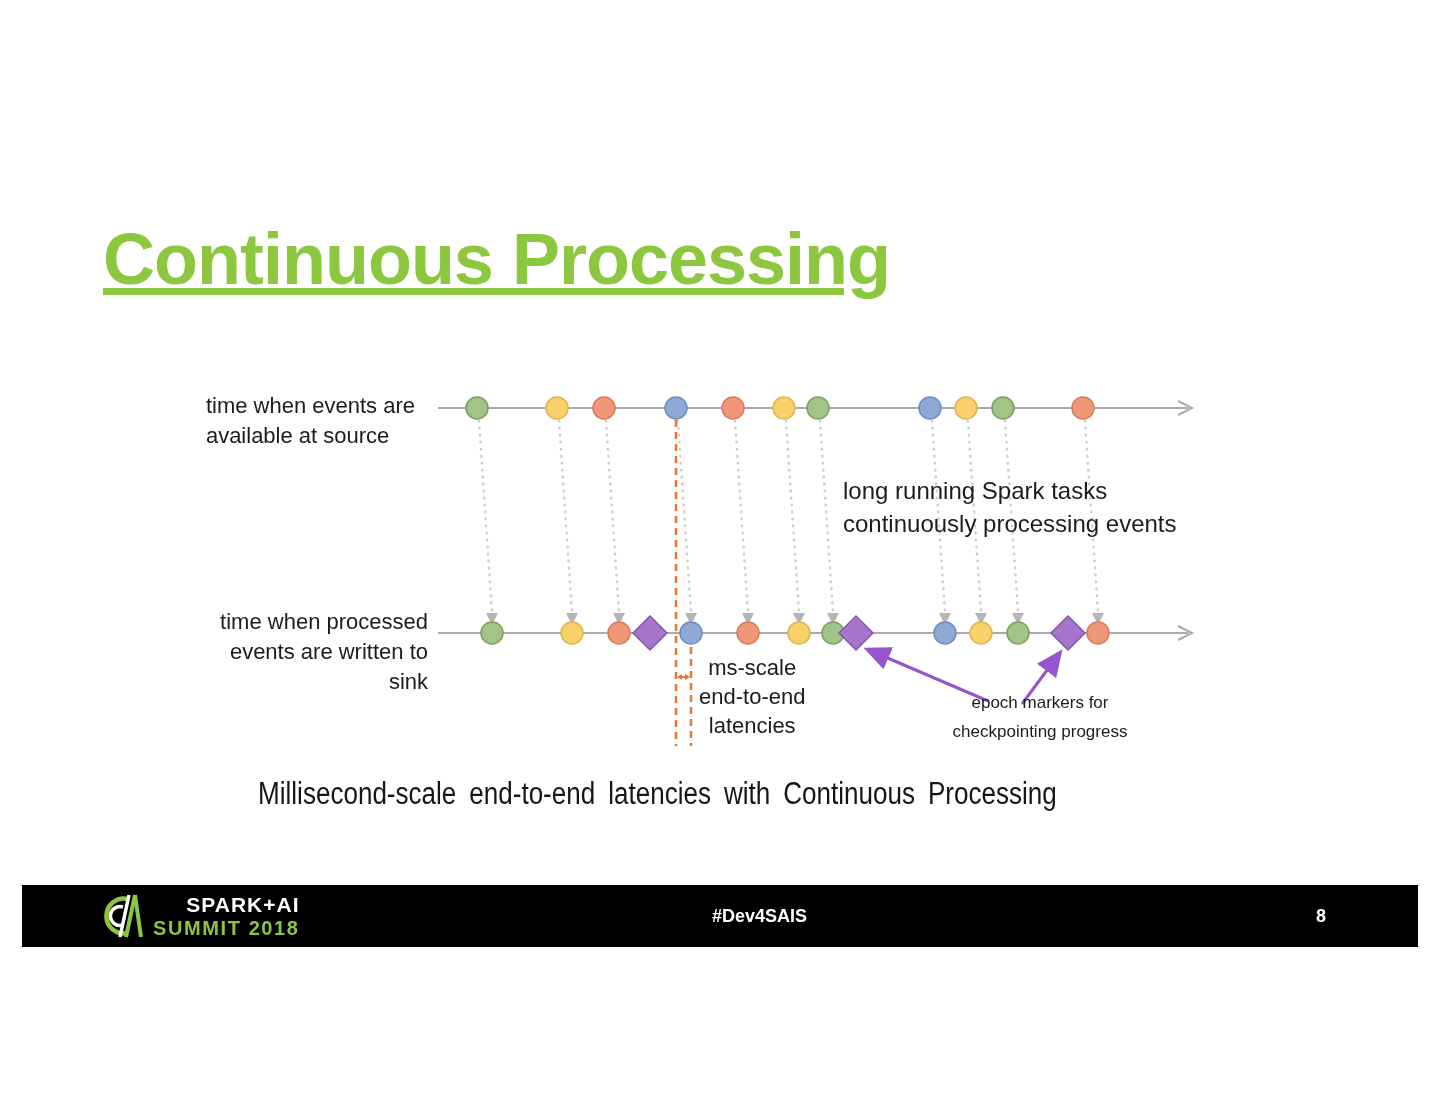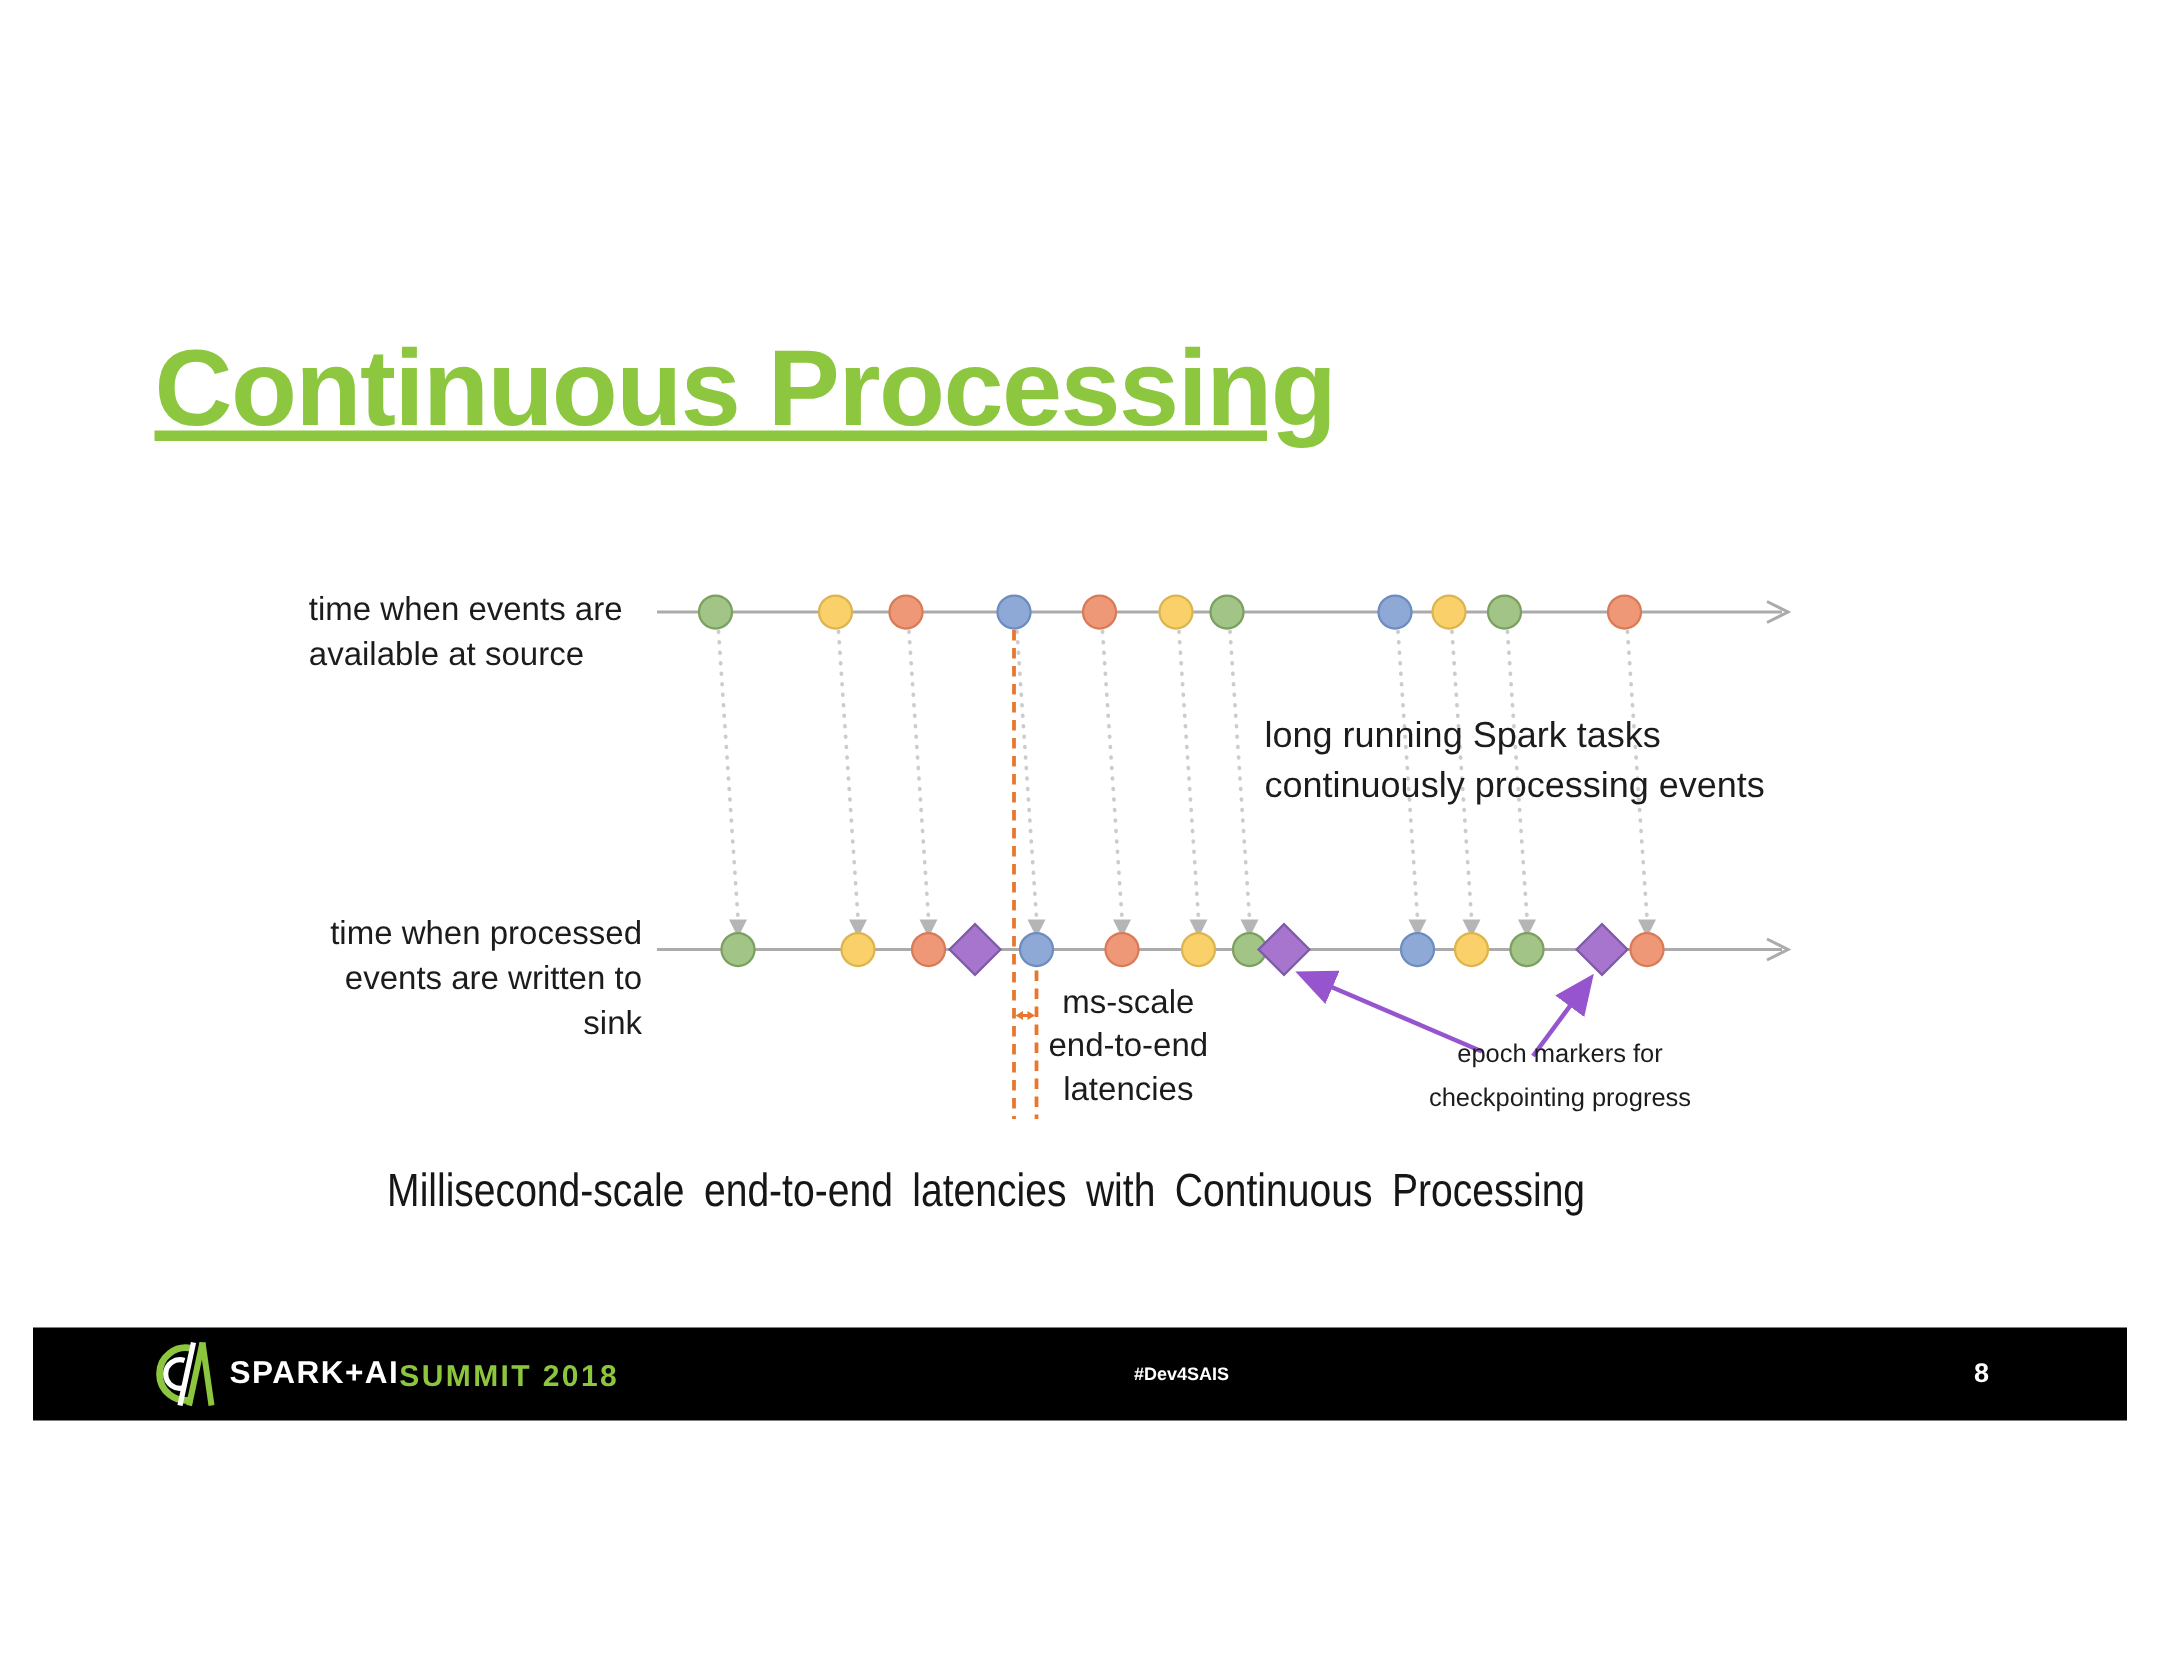--- a/index.html
+++ b/index.html
@@ -57,32 +57,32 @@
   }
   #diagram-svg{position:absolute;left:0;top:0;}
   .footer-bar{
     position:absolute;left:22px;right:22px;top:885px;height:62px;
     background:#000000;
   }
   .logo{
     position:absolute;left:70px;top:50%;transform:translateY(-50%);
     display:flex;align-items:center;gap:9px;
   }
-  .logo-text{display:flex;flex-direction:row;line-height:1;}
+  .logo-text{display:flex;flex-direction:column;line-height:1;text-align:right;}
   .logo-title{
     color:#ffffff;font-weight:bold;font-size:21px;letter-spacing:1px;
     white-space:nowrap;
   }
   .logo-subtitle{
     color:#8CC63E;font-weight:bold;font-size:20px;letter-spacing:1.6px;
     margin-top:3px;white-space:nowrap;
   }
   .hashtag{
     position:absolute;left:690px;top:50%;transform:translateY(-50%);
-    color:#ffffff;font-weight:bold;font-size:12px;margin-left:44px;
+    color:#ffffff;font-weight:bold;font-size:18px;
   }
   .page-number{
     position:absolute;right:92px;top:50%;transform:translateY(-50%);
     color:#ffffff;font-weight:bold;font-size:18px;
   }
 </style>
 </head>
 <body>
 
 <div class="slide">

